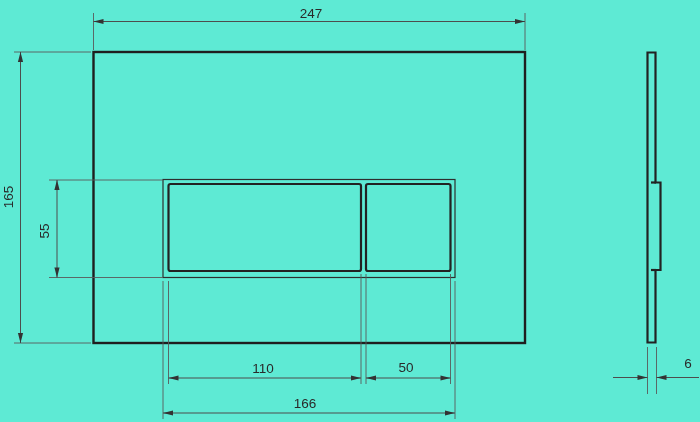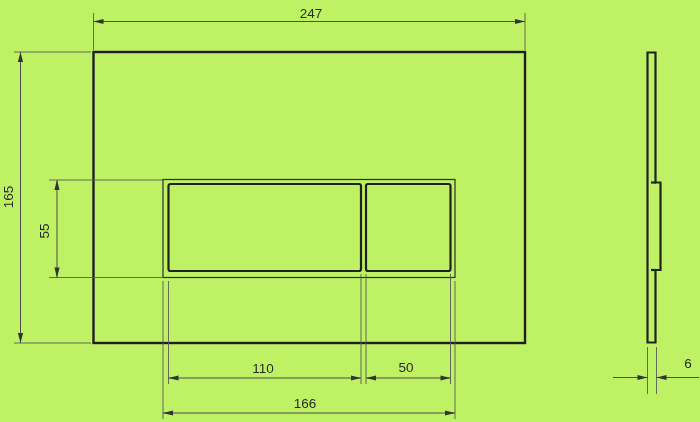--- a/index.html
+++ b/index.html
@@ -7,21 +7,21 @@
     padding: 0;
     background: #ffffff;
     width: 700px;
     height: 422px;
     overflow: hidden;
   }
   .drawing-wrap {
     position: relative;
     width: 700px;
     height: 422px;
-    background: #bef264;
+    background: #5eead4;
   }
   svg { display: block; }
   
   .outline {
     stroke: #1f1f1f;
     stroke-width: 2.4;
     fill: none;
     stroke-linejoin: miter;
   }
   .outline-med {

